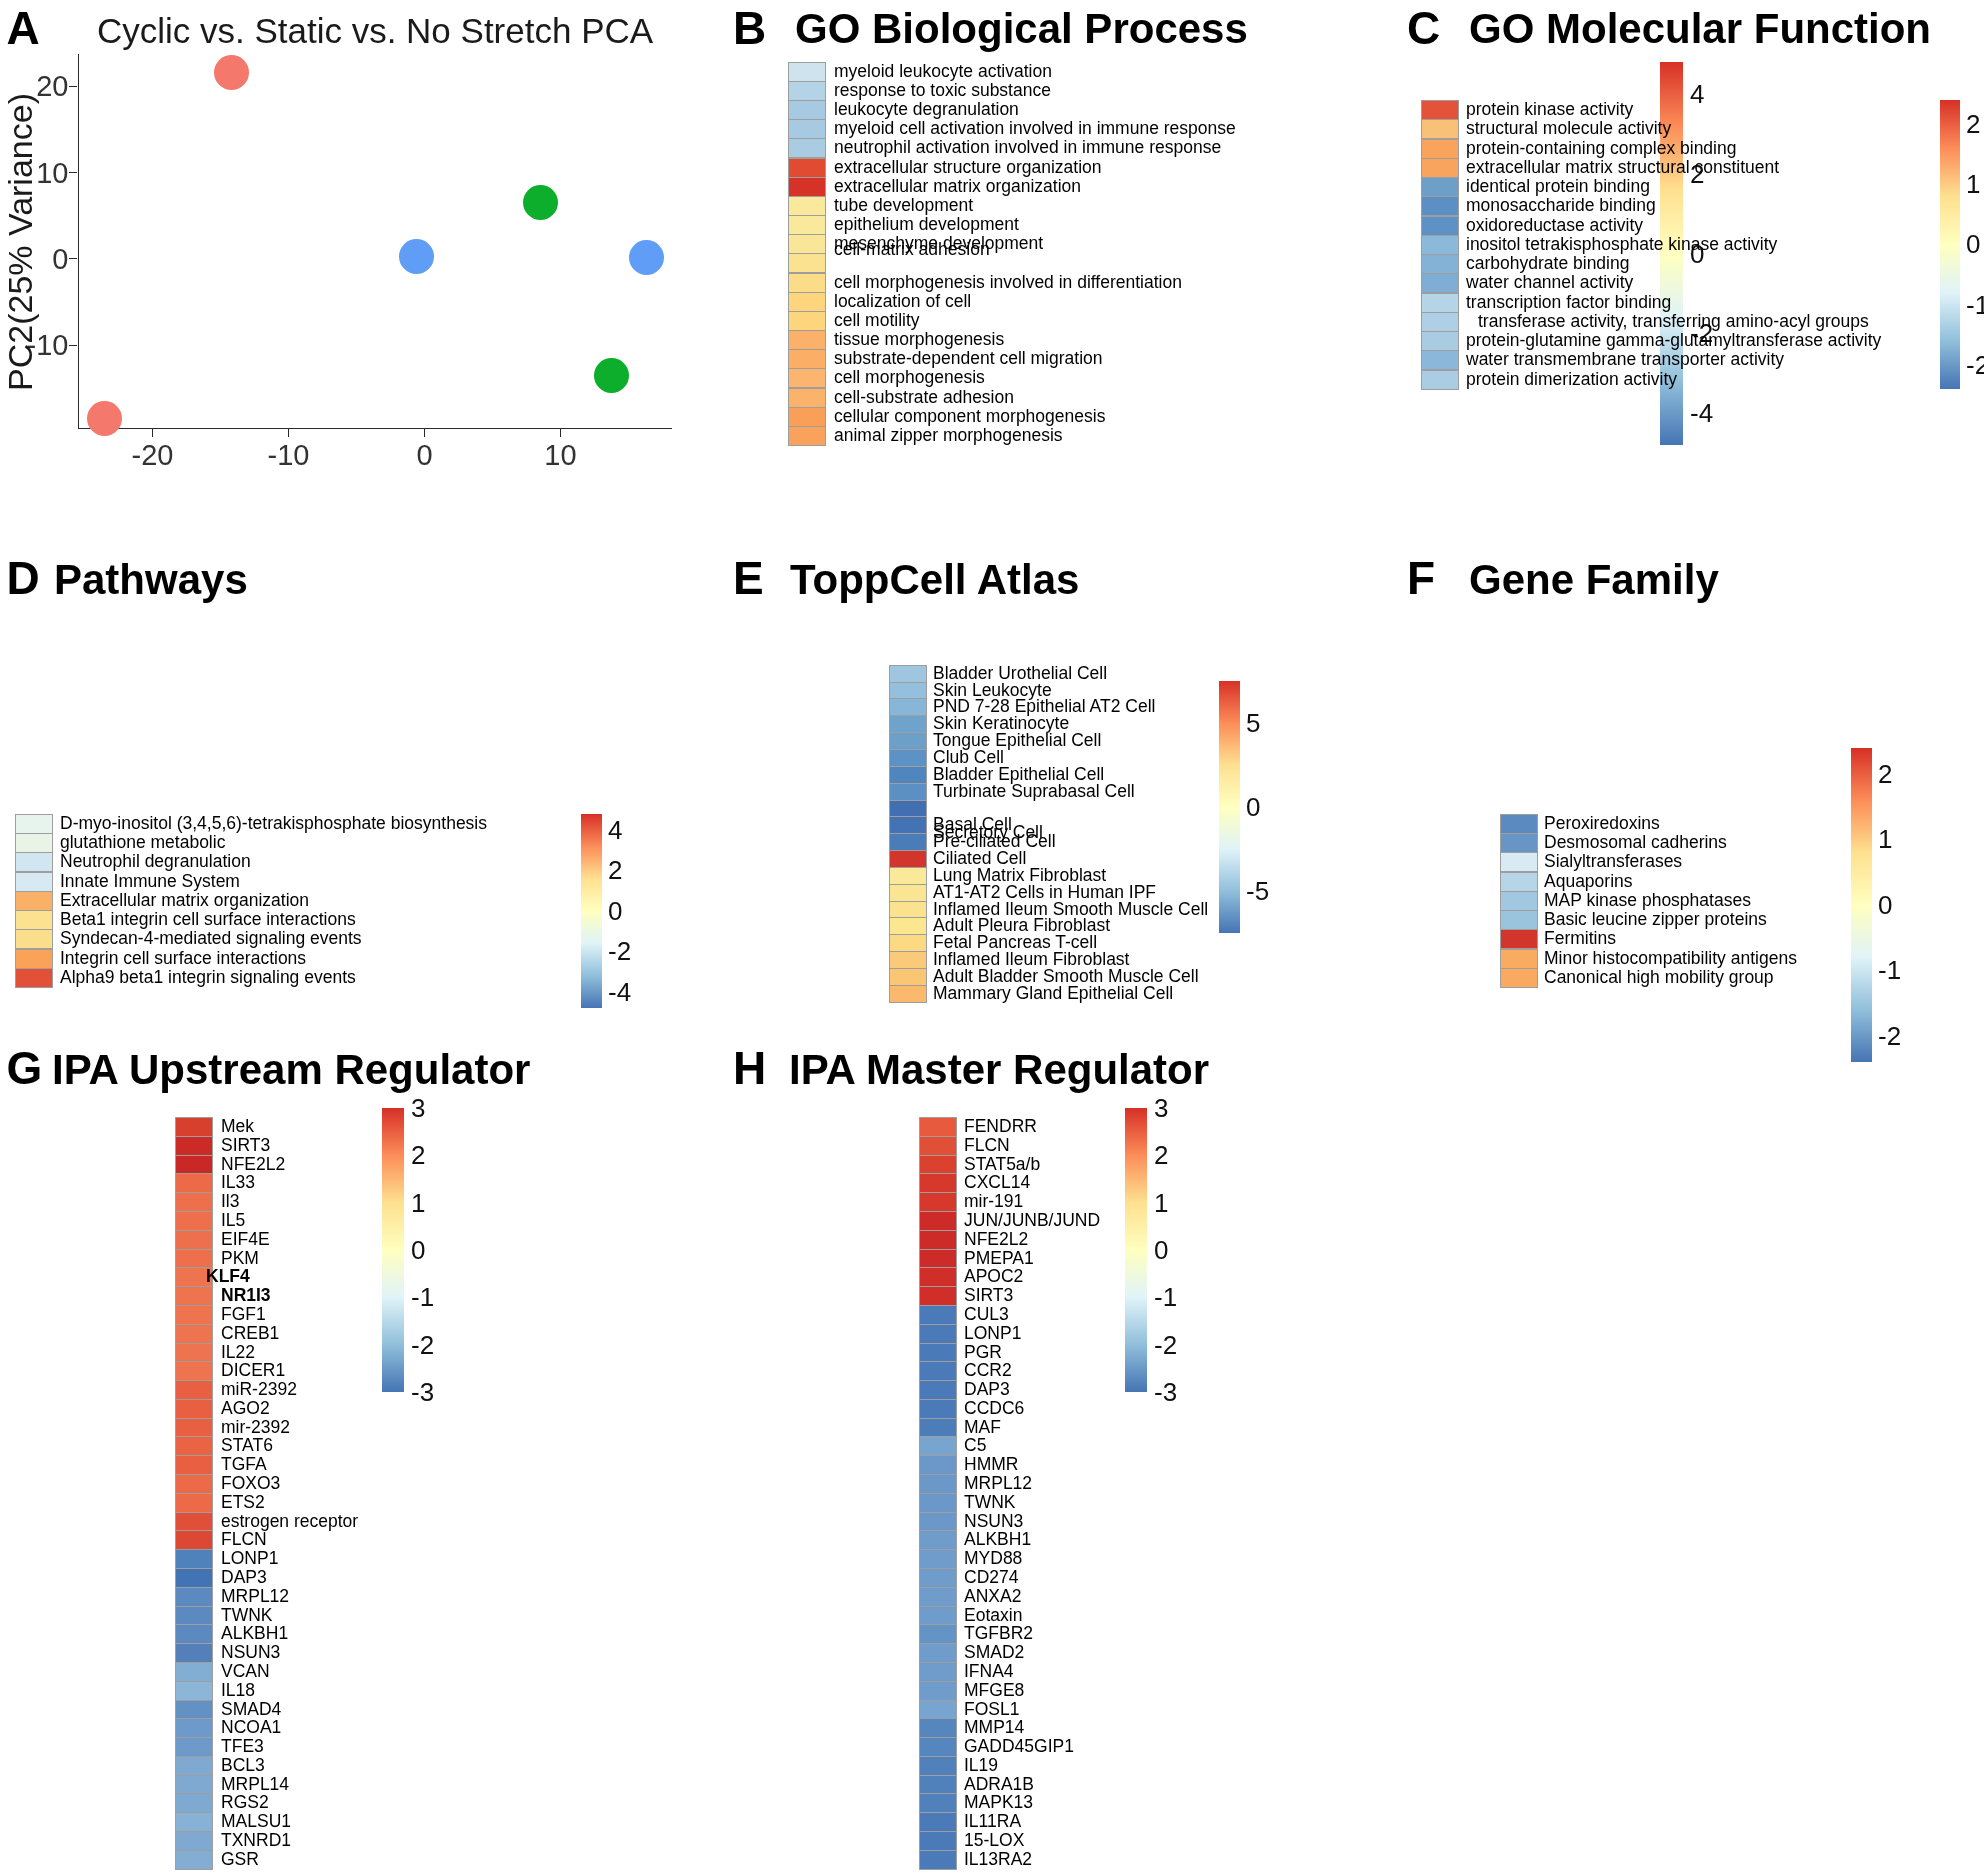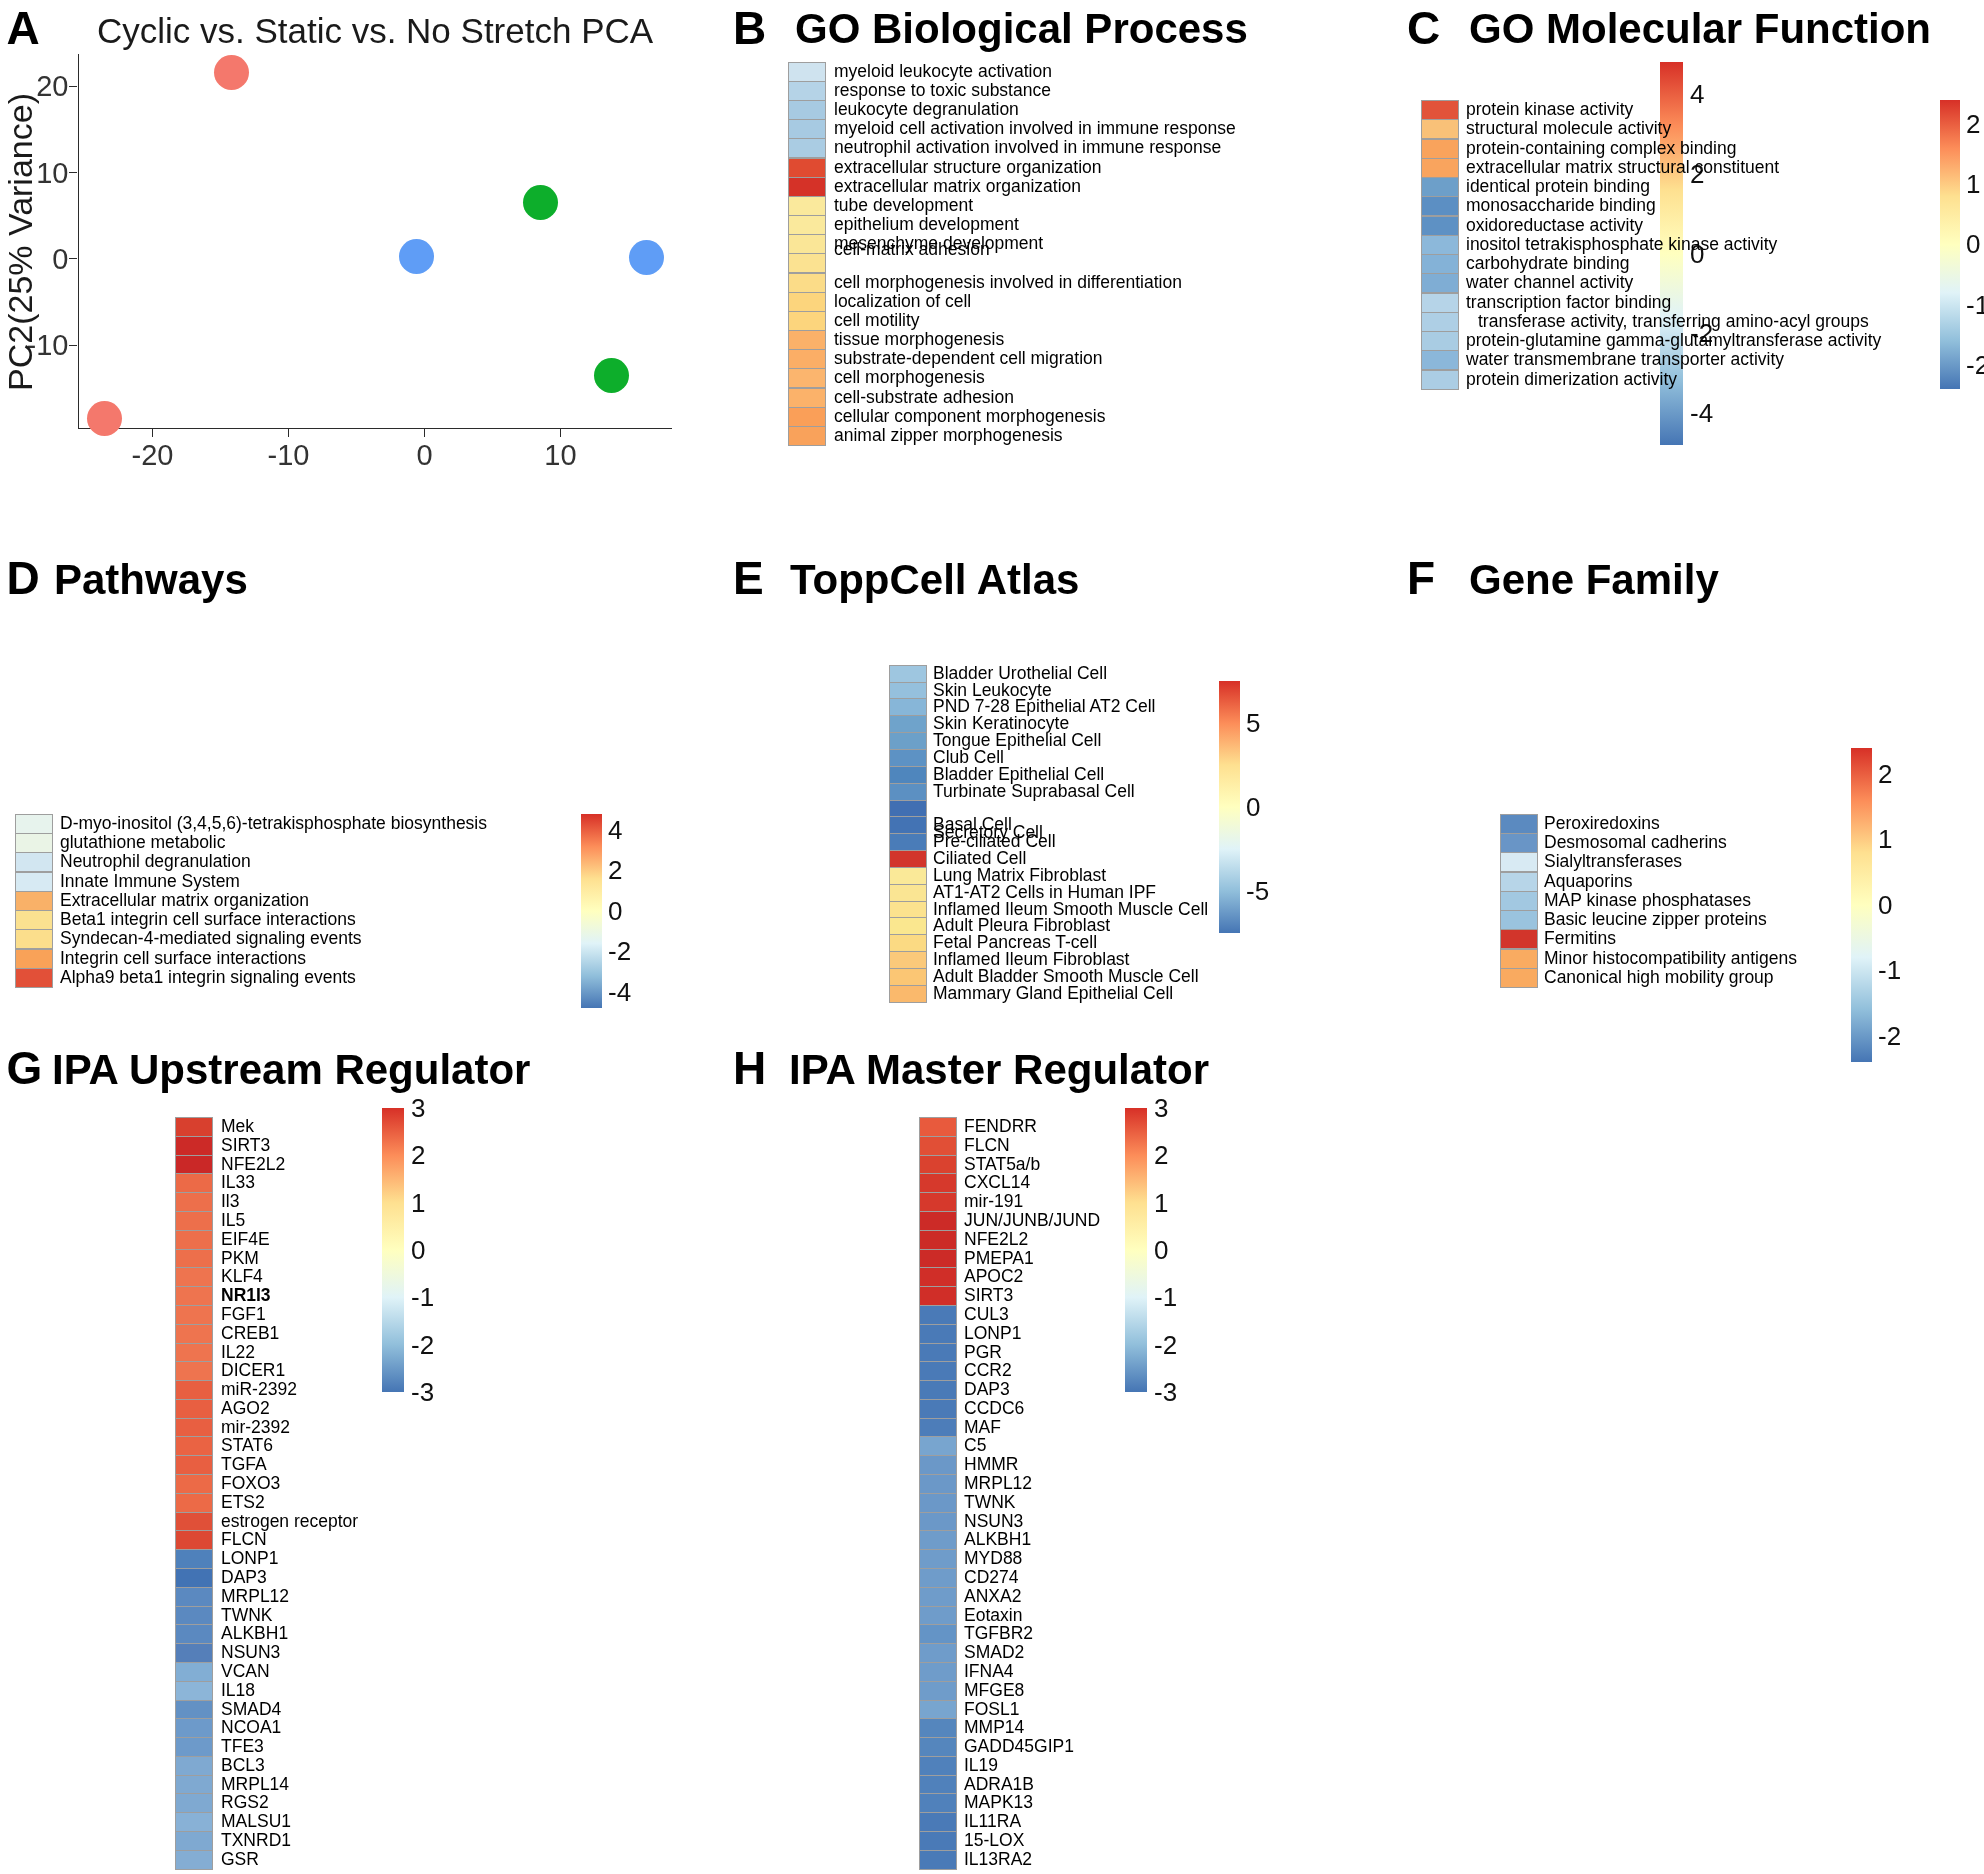--- a/index.html
+++ b/index.html
@@ -261,21 +261,21 @@
     <div class="heat-label" style="left: 221px; top: 1173px; height: 19px;">IL33</div>
     <div class="heat-cell" title="Il3 = 1.95" style="left: 175px; top: 1192px; width: 38px; height: 20px; background: rgb(237, 111, 75);"></div>
     <div class="heat-label" style="left: 221px; top: 1192px; height: 19px;">Il3</div>
     <div class="heat-cell" title="IL5 = 1.95" style="left: 175px; top: 1211px; width: 38px; height: 20px; background: rgb(237, 111, 75);"></div>
     <div class="heat-label" style="left: 221px; top: 1211px; height: 19px;">IL5</div>
     <div class="heat-cell" title="EIF4E = 1.95" style="left: 175px; top: 1230px; width: 38px; height: 20px; background: rgb(237, 111, 75);"></div>
     <div class="heat-label" style="left: 221px; top: 1230px; height: 19px;">EIF4E</div>
     <div class="heat-cell" title="PKM = 1.95" style="left: 175px; top: 1249px; width: 38px; height: 20px; background: rgb(237, 111, 75);"></div>
     <div class="heat-label" style="left: 221px; top: 1249px; height: 19px;">PKM</div>
     <div class="heat-cell" title="KLF4 = 1.9" style="left: 175px; top: 1267px; width: 38px; height: 20px; background: rgb(238, 116, 79);"></div>
-    <div class="heat-label" style="left: 221px; top: 1267px; height: 19px;">KLF4</div>
+    <div class="heat-label" style="left: 206px; top: 1267px; height: 19px; font-weight: bold;">KLF4</div>
     <div class="heat-cell" title="NR1I3 = 1.9" style="left: 175px; top: 1286px; width: 38px; height: 20px; background: rgb(238, 116, 79);"></div>
     <div class="heat-label" style="left: 221px; top: 1286px; height: 19px; font-weight: bold;">NR1I3</div>
     <div class="heat-cell" title="FGF1 = 1.9" style="left: 175px; top: 1305px; width: 38px; height: 20px; background: rgb(238, 116, 79);"></div>
     <div class="heat-label" style="left: 221px; top: 1305px; height: 19px;">FGF1</div>
     <div class="heat-cell" title="CREB1 = 1.9" style="left: 175px; top: 1324px; width: 38px; height: 20px; background: rgb(238, 116, 79);"></div>
     <div class="heat-label" style="left: 221px; top: 1324px; height: 19px;">CREB1</div>
     <div class="heat-cell" title="IL22 = 1.9" style="left: 175px; top: 1343px; width: 38px; height: 20px; background: rgb(238, 116, 79);"></div>
     <div class="heat-label" style="left: 221px; top: 1343px; height: 19px;">IL22</div>
     <div class="heat-cell" title="DICER1 = 1.9" style="left: 175px; top: 1361px; width: 38px; height: 20px; background: rgb(238, 116, 79);"></div>
     <div class="heat-label" style="left: 221px; top: 1361px; height: 19px;">DICER1</div>

